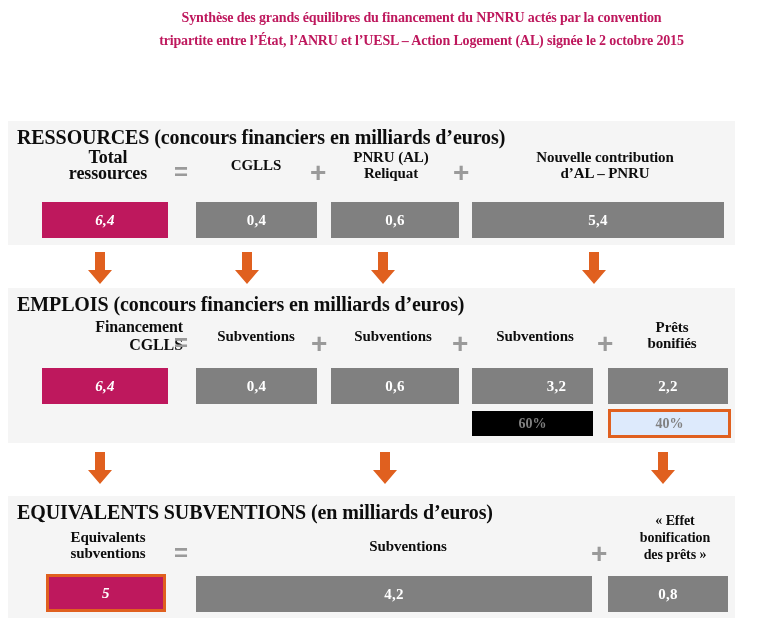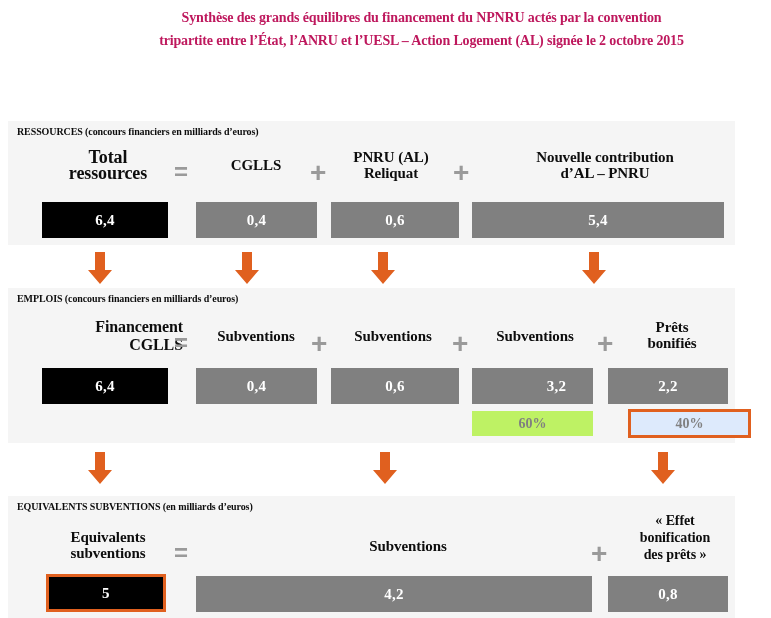--- a/index.html
+++ b/index.html
@@ -42,21 +42,21 @@
   #panel-ressources { top: 121px;  height: 124px; }
   #panel-emplois    { top: 288px;  height: 155px; }
   #panel-equivalents{ top: 496px;  height: 122px; }
 
   .panel-title {
     position: absolute;
     left: 9px;
     top: 5px;
     font-family: "Liberation Serif", serif;
     font-weight: bold;
-    font-size: 10px;
+    font-size: 20px;
     color: #0d0d0d;
     white-space: nowrap;
     letter-spacing: -0.1px;
   }
 
   
   .col-head {
     position: absolute;
     text-align: center;
     font-family: "Liberation Serif", serif;
@@ -84,38 +84,38 @@
     display: flex;
     align-items: center;
     justify-content: center;
     color: #ffffff;
     font-family: "Liberation Serif", serif;
     font-weight: bold;
     font-size: 15px;
     letter-spacing: 0.3px;
     box-sizing: border-box;
   }
-  .bar-blue { background: #000000; }
+  .bar-blue { background: #be185d; font-style: italic; }
   .bar-gray { background: #808080; }
   .bar-outlined { border: 3px solid #e0601f; }
 
   
   .chip {
     position: absolute;
     display: flex;
     align-items: center;
     justify-content: center;
-    background: #bef264;
+    background: #000000;
     color: #808080;
     font-family: "Liberation Serif", serif;
     font-weight: bold;
     font-size: 14px;
     box-sizing: border-box;
   }
-  .chip-outlined { border: 3px solid #e0601f; background: #ddeafc; margin-left: 20px; }
+  .chip-outlined { border: 3px solid #e0601f; background: #ddeafc; }
 
   
   .arrow {
     position: absolute;
     width: 26px;
     height: 32px;
   }
   .arrow svg { display: block; width: 26px; height: 32px; }
 </style>
 </head>

